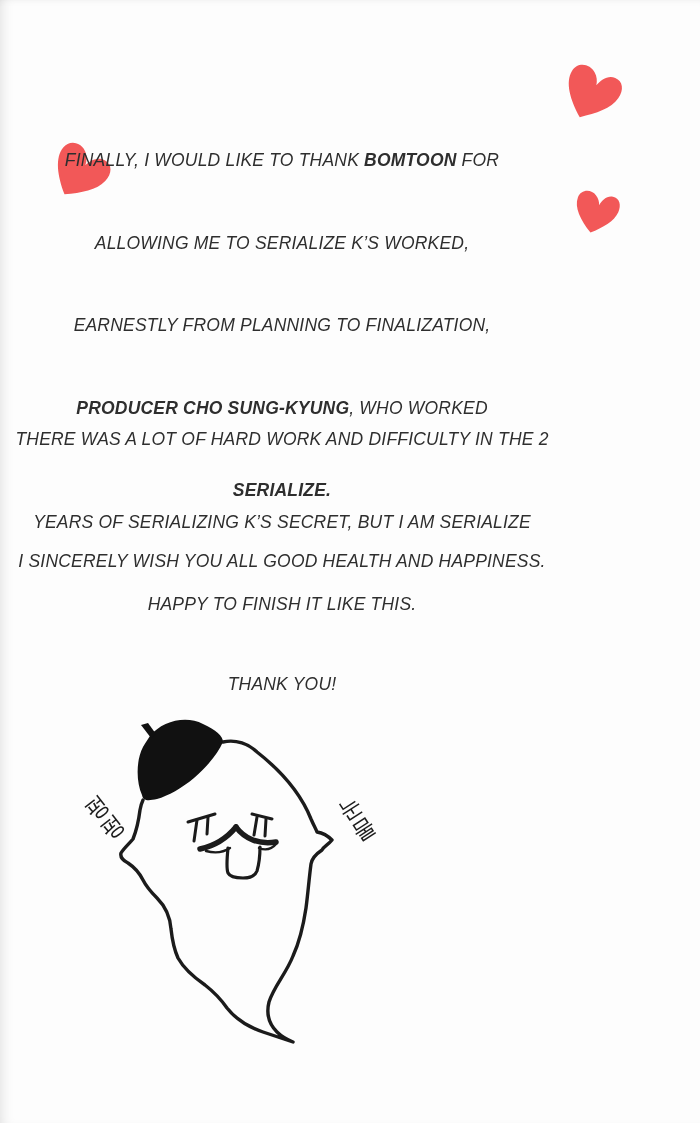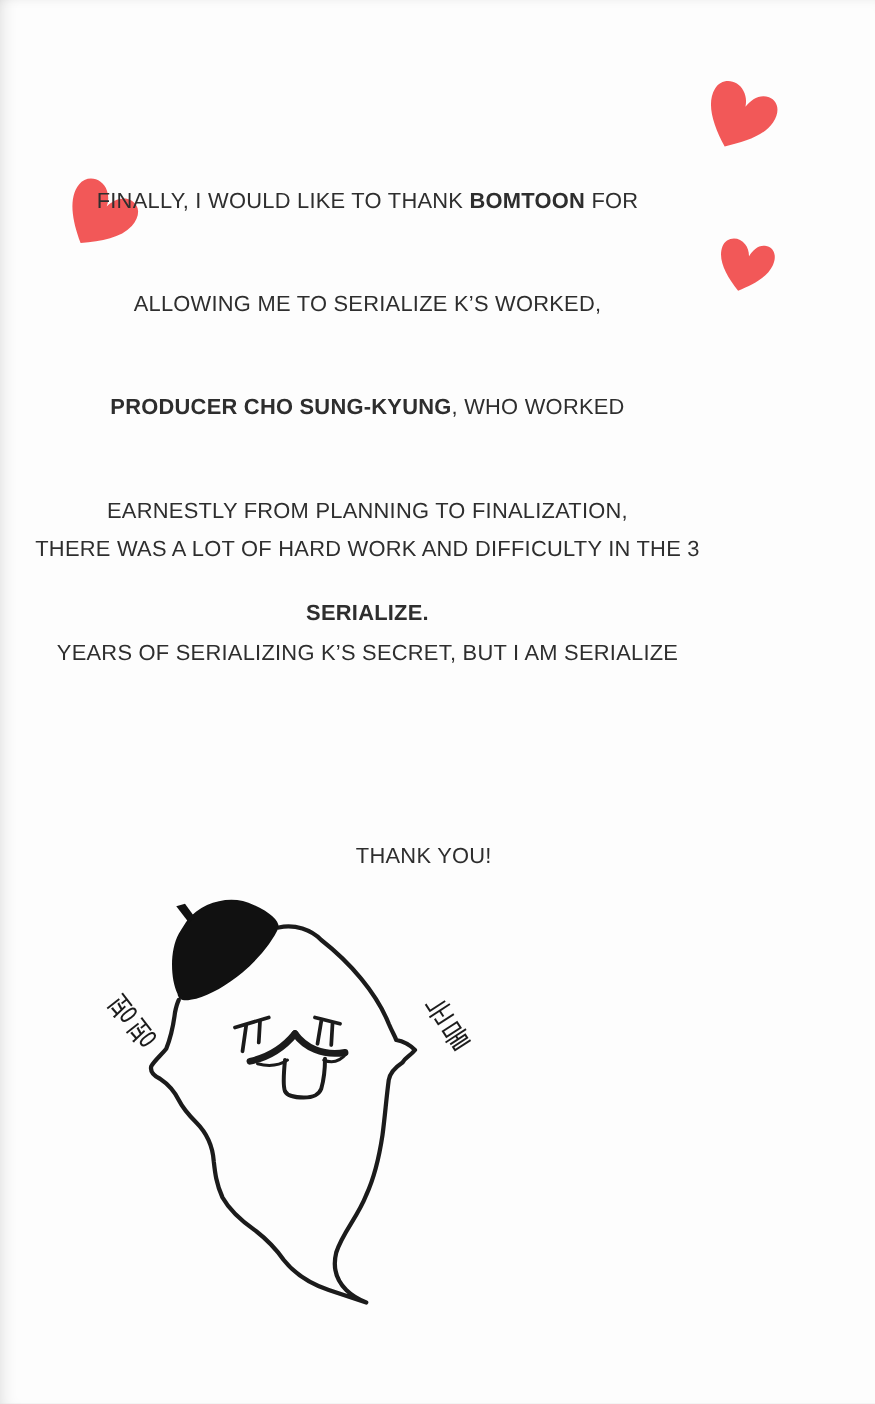--- a/index.html
+++ b/index.html
@@ -8,38 +8,39 @@
     width: 700px;
     height: 1123px;
     margin: 0 auto;
     background: #fdfdfd;
     overflow: hidden;
     box-shadow: inset 10px 0 14px -10px rgba(0,0,0,0.15), inset 0 6px 10px -8px rgba(0,0,0,0.08);
     font-family: "Liberation Sans", "DejaVu Sans", sans-serif;
   }
   .para {
     position: absolute;
-    left: 16px;
+    left: 4px;
     width: 556px;
     text-align: center;
+    font-style: italic;
     font-size: 17.5px;
     line-height: 27.5px;
     letter-spacing: 0.2px;
     color: #2e2e2e;
     font-weight: 400;
     white-space: pre-wrap;
   }
   .para .line { display: block; }
   .b { font-weight: 700; }
   .p1 { top: 92px; }
   .p2 { top: 371px; }
   .p3 { top: 473px; }
   .p4 { top: 548px; }
   .p5 { top: 596px; }
-  .p6 { top: 671px; margin-left: 45px; }
+  .p6 { top: 671px; }
   .heart { position: absolute; }
   .heart svg { display: block; width: 100%; height: 100%; }
   .heart-a { left: 556px; top: 56px;  width: 70px; height: 74px; transform: rotate(22deg); }
   .heart-b { left: 44px;  top: 136px; width: 70px; height: 72px; transform: rotate(30deg); }
   .heart-c { left: 568px; top: 184px; width: 56px; height: 56px; transform: rotate(12deg); }
   .ghost-wrap { position: absolute; left: 60px; top: 700px; width: 340px; height: 370px; }
   .sfx {
     position: absolute;
     writing-mode: vertical-rl;
     text-orientation: upright;
@@ -69,31 +70,33 @@
   </div>
   <div class="heart heart-c">
     <svg viewBox="0 0 100 100" aria-hidden="true">
       <path fill="#f25858" d="M48 88 C26 70 10 50 13 31 C15 16 33 11 44 21 C49 25 52 31 53 37 C56 27 63 17 74 17 C86 17 92 28 89 42 C85 60 68 74 48 88 Z"></path>
     </svg>
   </div>
 
   <div class="para p1">
     <span class="line"><span>FINALLY, I WOULD LIKE TO THANK </span><span class="b">BOMTOON</span><span> FOR</span></span>
     <span class="line">ALLOWING ME TO SERIALIZE K’S WORKED,</span>
+    <span class="line">EARNESTLY FROM PLANNING TO FINALIZATION,</span>
     <span class="line"><span class="b">PRODUCER CHO SUNG-KYUNG</span><span>, WHO WORKED</span></span>
-    <span class="line">EARNESTLY FROM PLANNING TO FINALIZATION,</span>
     <span class="line b">SERIALIZE.</span>
   </div>
 
   <div class="para p2">
-    <span class="line">THERE WAS A LOT OF HARD WORK AND DIFFICULTY IN THE 3</span>
+    <span class="line">THERE WAS A LOT OF HARD WORK AND DIFFICULTY IN THE 2</span>
     <span class="line">YEARS OF SERIALIZING K’S SECRET, BUT I AM SERIALIZE</span>
+    <span class="line">HAPPY TO FINISH IT LIKE THIS.</span>
   </div>
 
 
+  <div class="para p4">I SINCERELY WISH YOU ALL GOOD HEALTH AND HAPPINESS.</div>
   <div class="para p6">THANK YOU!</div>
 
   <div class="sfx sfx-left">펑펑</div>
 
   <div class="sfx sfx-right">눈물</div>
 
   <div class="ghost-wrap">
     <svg viewBox="0 0 340 370" width="340" height="370" aria-hidden="true">
       <g stroke="#1b1b1b" fill="none" stroke-linecap="round" stroke-linejoin="round">
 

